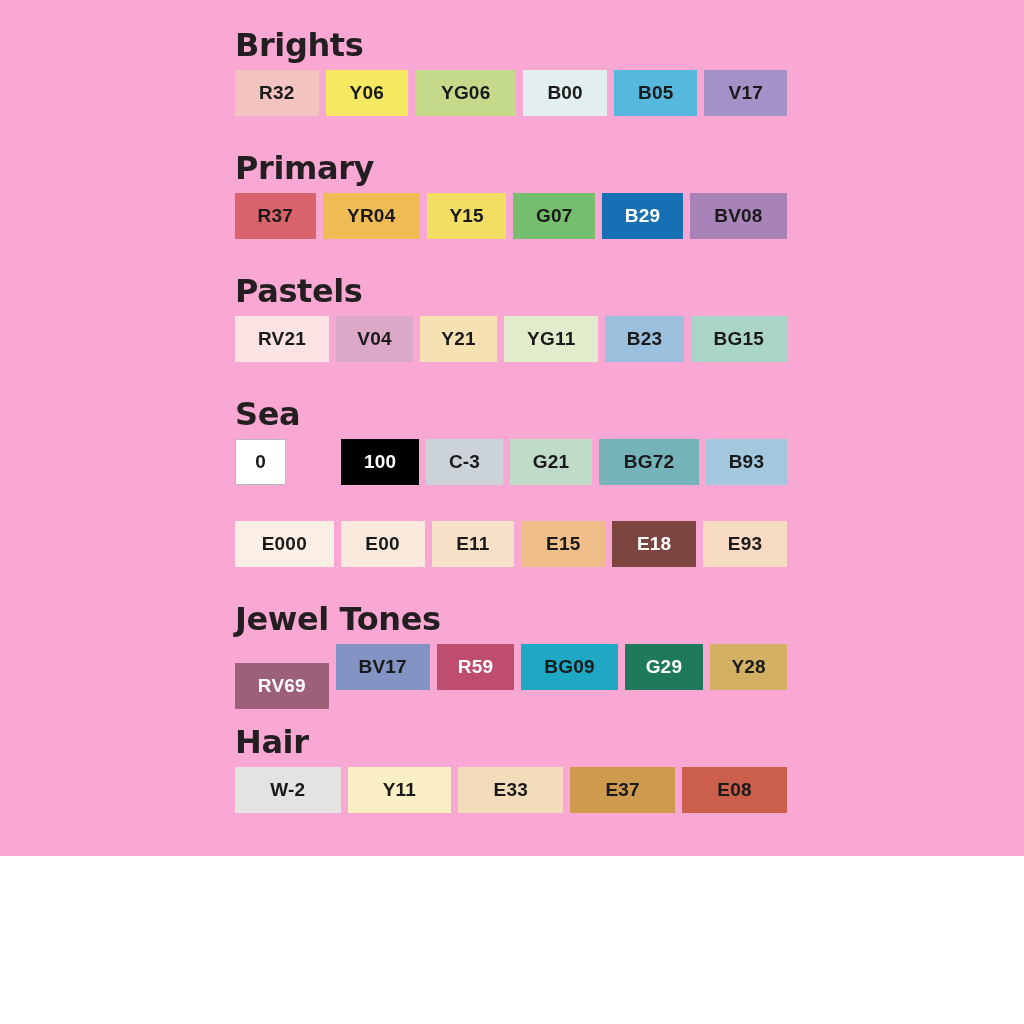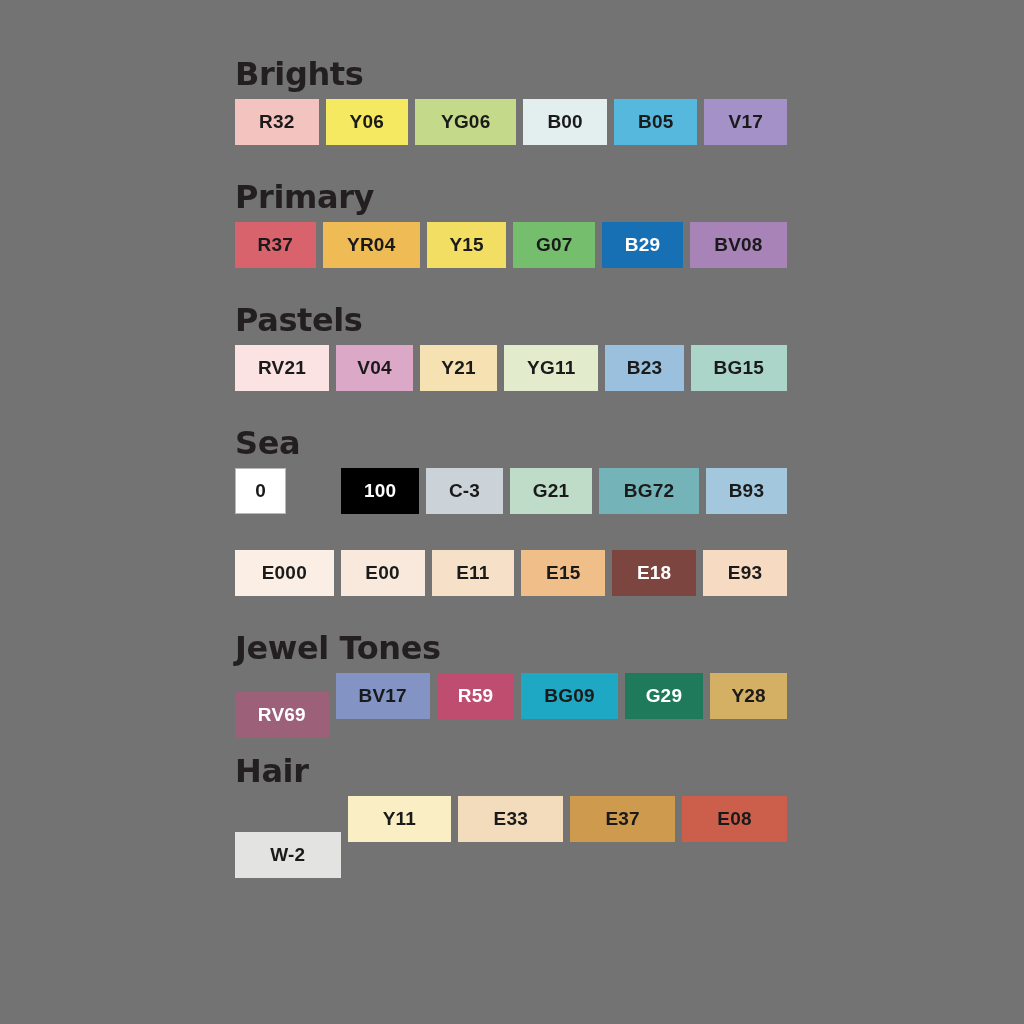--- a/index.html
+++ b/index.html
@@ -9,24 +9,24 @@
   body {
     width: 1024px;
     height: 1024px;
     background: #ffffff;
     font-family: "Liberation Sans", sans-serif;
     overflow: hidden;
   }
   #palette-sheet {
     position: relative;
     width: 1024px;
-    height: 1024px;
-    background: #737373;
+    height: 856px;
+    background: #f9a8d4;
     box-sizing: border-box;
-    padding: 58px 0 0 0;
+    padding: 29px 0 0 0;
   }
   .group {
     margin: 0 0 0 0;
     padding: 0;
   }
   .group-heading {
     font-family: "DejaVu Sans", sans-serif;
     font-weight: bold;
     font-size: 32px;
     line-height: 1.0;
@@ -138,21 +138,21 @@
           <div class="swatch" style="background: rgb(190, 77, 112); color: rgb(255, 255, 255); flex-grow: 1.12;">R59</div>
           <div class="swatch" style="background: rgb(31, 168, 196); color: rgb(26, 26, 26); flex-grow: 1.21;">BG09</div>
           <div class="swatch" style="background: rgb(31, 122, 92); color: rgb(255, 255, 255); flex-grow: 1.12;">G29</div>
           <div class="swatch" style="background: rgb(211, 176, 99); color: rgb(26, 26, 26); flex-grow: 1.12;">Y28</div>
         </div>
       </div>
       <div class="group-spacer"></div>
       <div class="group">
         <div class="group-heading">Hair</div>
         <div class="swatch-row">
-          <div class="swatch" style="background: rgb(227, 227, 225); color: rgb(26, 26, 26); flex-grow: 1.12; margin-top: 36px;">W-2</div>
+          <div class="swatch" style="background: rgb(227, 227, 225); color: rgb(26, 26, 26); flex-grow: 1.12;">W-2</div>
           <div class="swatch" style="background: rgb(250, 239, 196); color: rgb(26, 26, 26); flex-grow: 1.12;">Y11</div>
           <div class="swatch" style="background: rgb(242, 220, 188); color: rgb(26, 26, 26); flex-grow: 1.12;">E33</div>
           <div class="swatch" style="background: rgb(206, 154, 78); color: rgb(26, 26, 26); flex-grow: 1.12;">E37</div>
           <div class="swatch" style="background: rgb(204, 95, 76); color: rgb(26, 26, 26); flex-grow: 1.12;">E08</div>
         </div>
       </div>
     </div>
 </div>
 
 </body></html>

